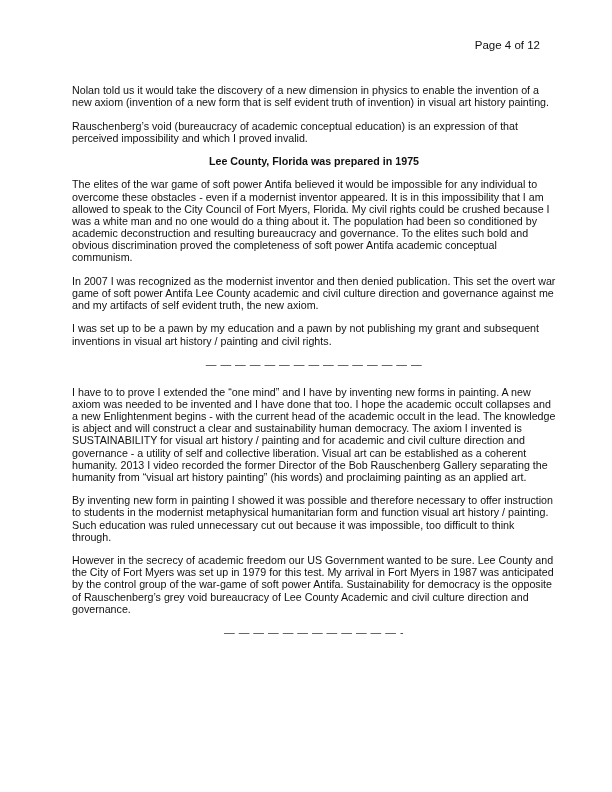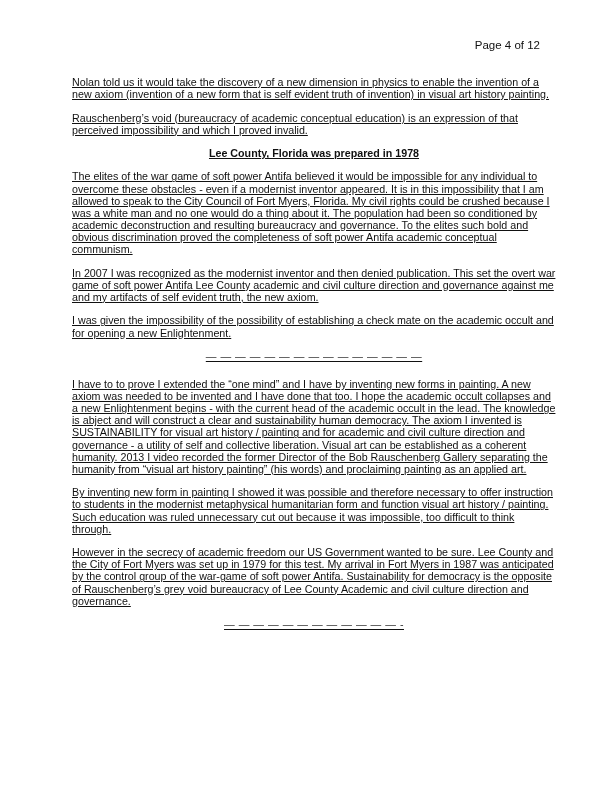--- a/index.html
+++ b/index.html
@@ -1,34 +1,34 @@
 <!DOCTYPE html>
 <html><head>
   <meta charset="utf-8">
   <style>
     html, body { margin: 0; padding: 0; background: #ffffff; }
     body { width: 612px; height: 792px; position: relative; overflow: hidden;
       font-family: "Liberation Sans", sans-serif; color: #111; }
     .page-number { position: absolute; top: 39px; right: 72px; font-size: 11.5px; }
-    .content { position: absolute; left: 72px; top: 76px; width: 484px; text-decoration: underline; }
+    .content { position: absolute; left: 72px; top: 84px; width: 484px; }
     p { margin: 0 0 11.5px 0; font-size: 10.7px; line-height: 12.1px; }
     h2 { margin: 1px 0 11px 0; font-size: 10.7px; line-height: 12.1px; font-weight: bold; text-align: center; }
     .sep { text-align: center; font-size: 10.7px; line-height: 12px; margin: 3px 0 16px 0; letter-spacing: 0.5px; color: #333; }
     .sep2 { margin-top: 0; }
   </style>
 </head>
 <body>
 
 <div class="page-number">Page 4 of 12</div>
 
 <div class="content">
   <p>Nolan told us it would take the discovery of a new dimension in physics to enable the invention of a new axiom (invention of a new form that is self evident truth of invention) in visual art history painting.</p>
   <p>Rauschenberg’s void (bureaucracy of academic conceptual education) is an expression of that perceived impossibility and which I proved invalid.</p>
-  <h2>Lee County, Florida was prepared in 1978</h2>
+  <h2>Lee County, Florida was prepared in 1975</h2>
   <p>The elites of the war game of soft power Antifa believed it would be impossible for any individual to overcome these obstacles - even if a modernist inventor appeared. It is in this impossibility that I am allowed to speak to the City Council of Fort Myers, Florida. My civil rights could be crushed because I was a white man and no one would do a thing about it. The population had been so conditioned by academic deconstruction and resulting bureaucracy and governance. To the elites such bold and obvious discrimination proved the completeness of soft power Antifa academic conceptual communism.</p>
   <p>In 2007 I was recognized as the modernist inventor and then denied publication. This set the overt war game of soft power Antifa Lee County academic and civil culture direction and governance against me and my artifacts of self evident truth, the new axiom.</p>
-  <p>I was given the impossibility of the possibility of establishing a check mate on the academic occult and for opening a new Enlightenment.</p>
+  <p>I was set up to be a pawn by my education and a pawn by not publishing my grant and subsequent inventions in visual art history / painting and civil rights.</p>
   <div class="sep">— — — — — — — — — — — — — — —</div>
   <p>I have to to prove I extended the “one mind” and I have by inventing new forms in painting. A new axiom was needed to be invented and I have done that too. I hope the academic occult collapses and a new Enlightenment begins - with the current head of the academic occult in the lead. The knowledge is abject and will construct a clear and sustainability human democracy. The axiom I invented is SUSTAINABILITY for visual art history / painting and for academic and civil culture direction and governance - a utility of self and collective liberation. Visual art can be established as a coherent humanity. 2013 I video recorded the former Director of the Bob Rauschenberg Gallery separating the humanity from “visual art history painting” (his words)  and proclaiming painting as an applied art.</p>
   <p>By inventing new form in painting I showed it was possible and therefore necessary to offer instruction to  students in the modernist metaphysical humanitarian form and function visual art history / painting. Such education was ruled unnecessary cut out because it was impossible, too difficult to think through.</p>
   <p>However in the secrecy of academic freedom our US Government wanted to be sure. Lee County and the City of Fort Myers was set up in 1979 for this test.  My arrival in Fort Myers in 1987 was anticipated by the control group of the war-game of soft power Antifa. Sustainability for democracy is the opposite of Rauschenberg’s grey void bureaucracy of Lee County Academic and civil culture direction and governance.</p>
   <div class="sep sep2">— — — — — — — — — — — — -</div>
 </div>
 
 </body></html>

